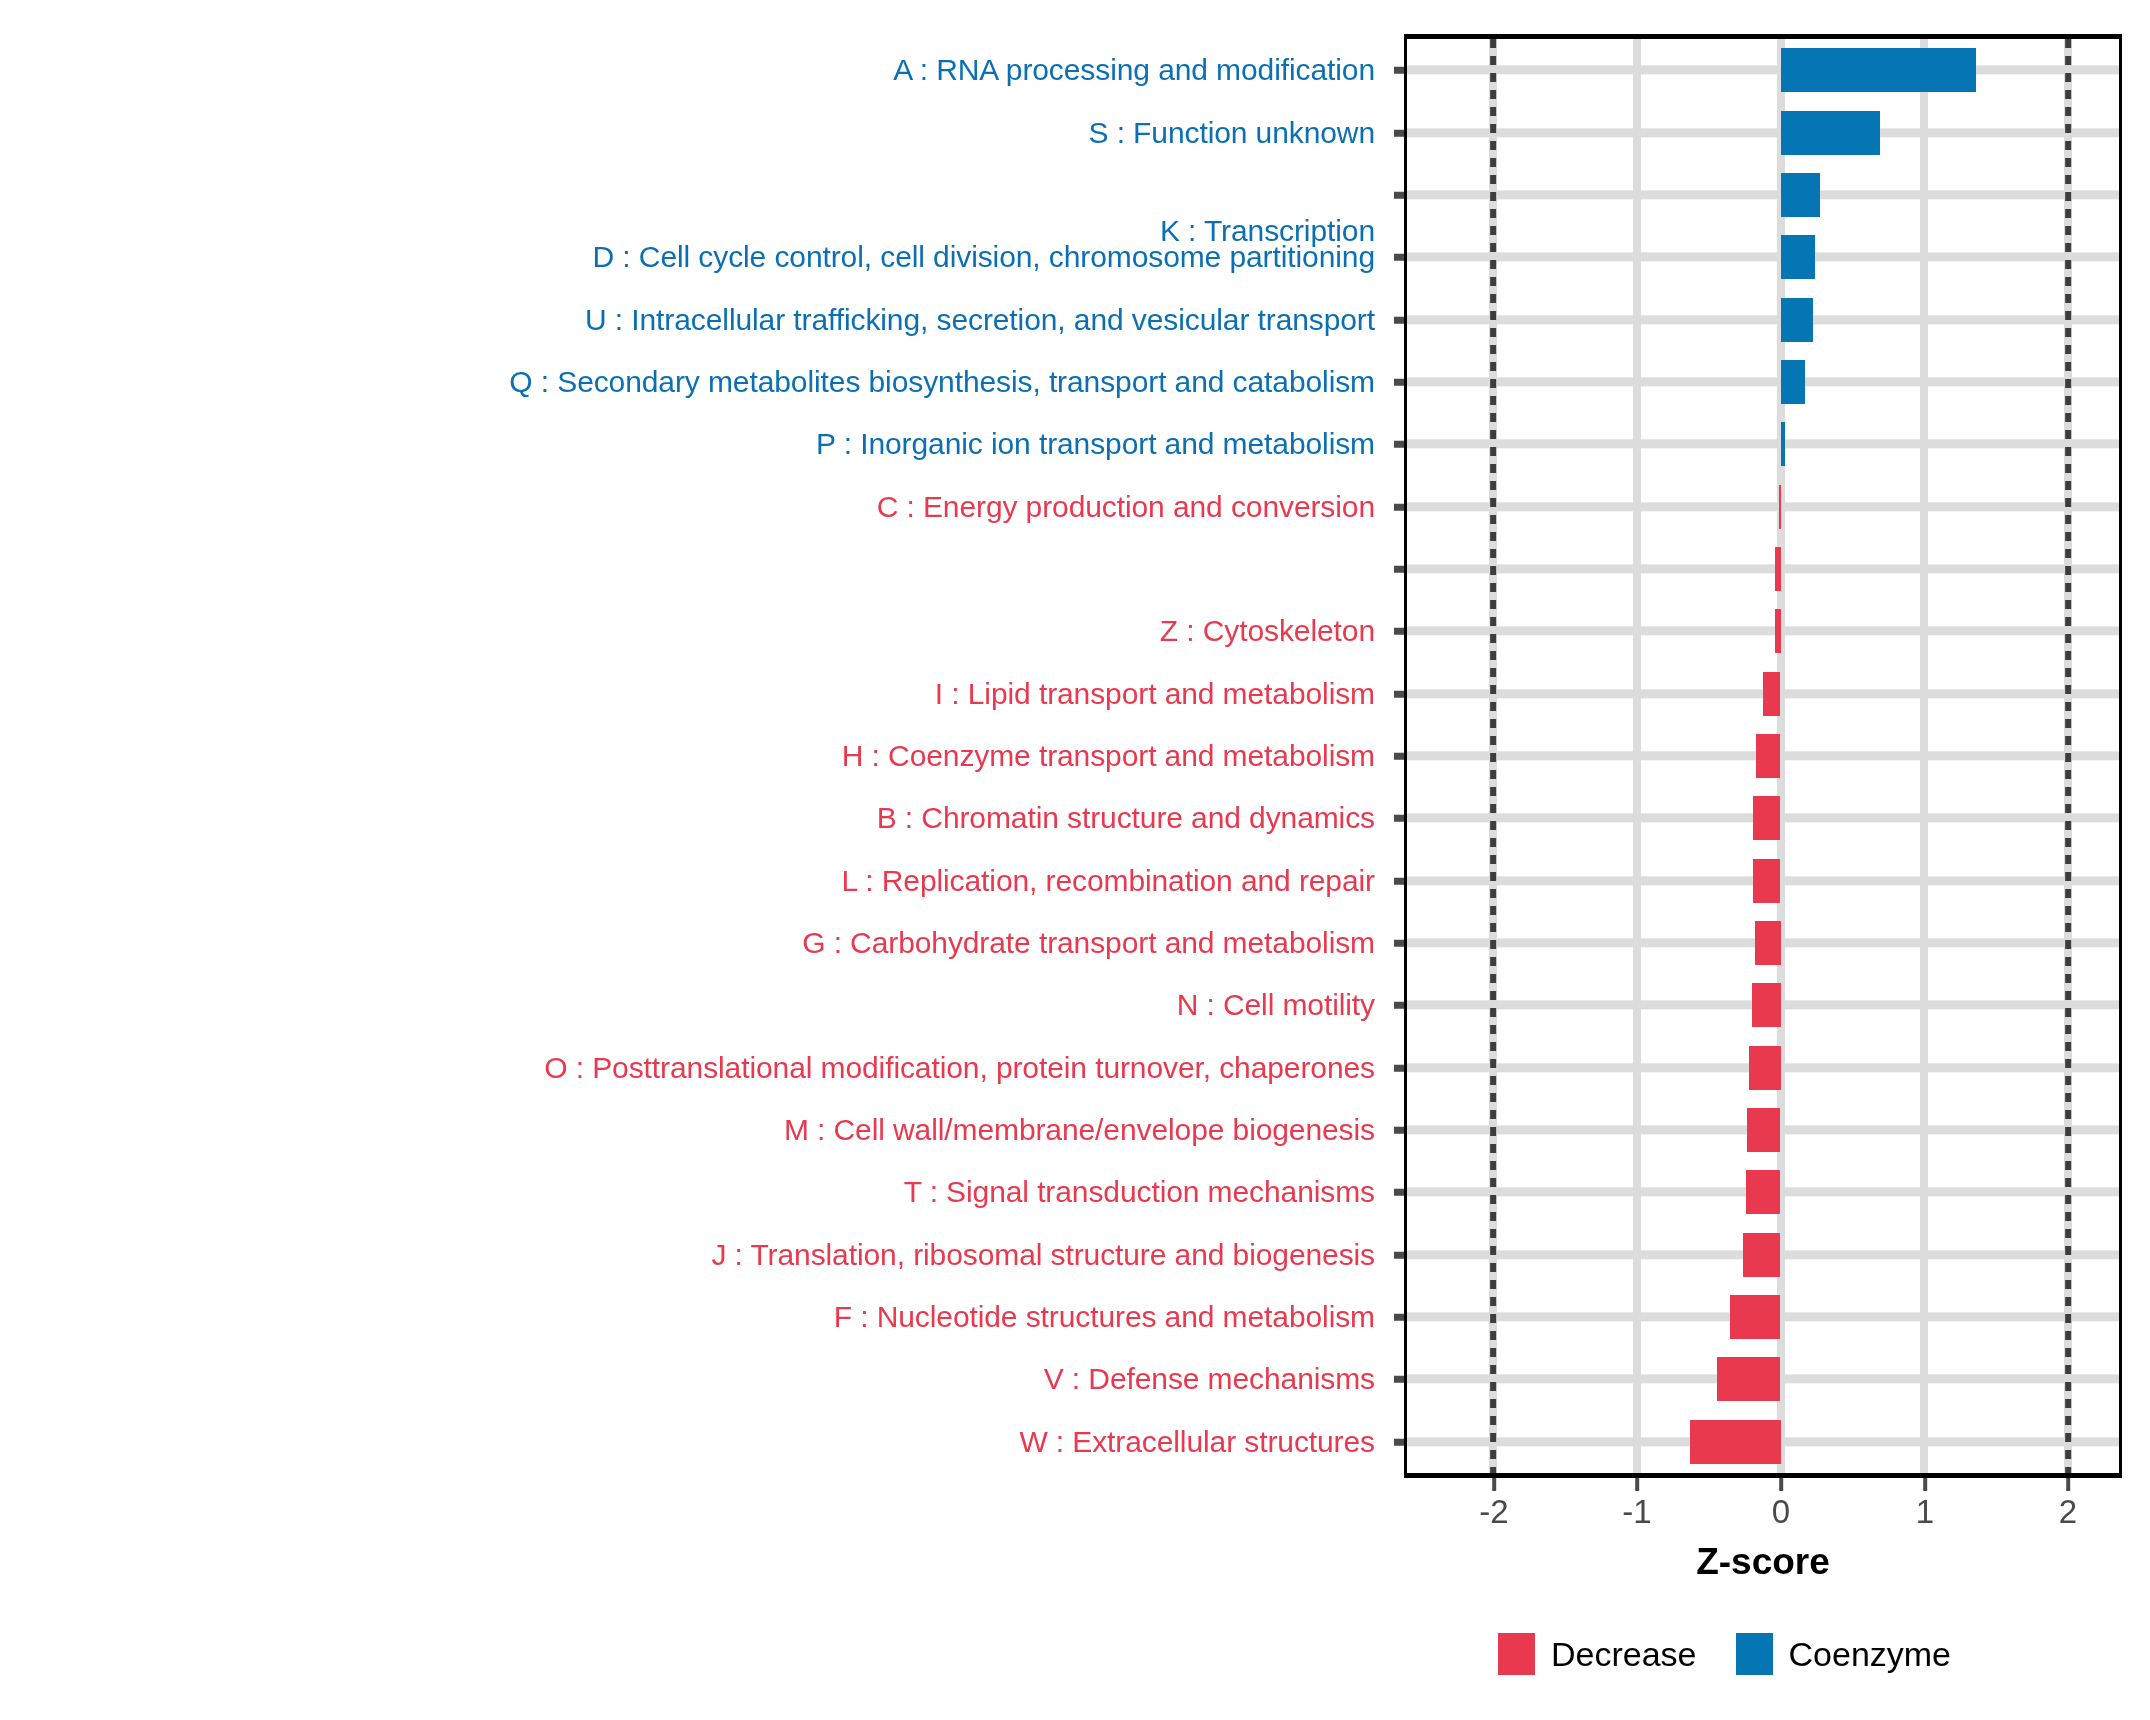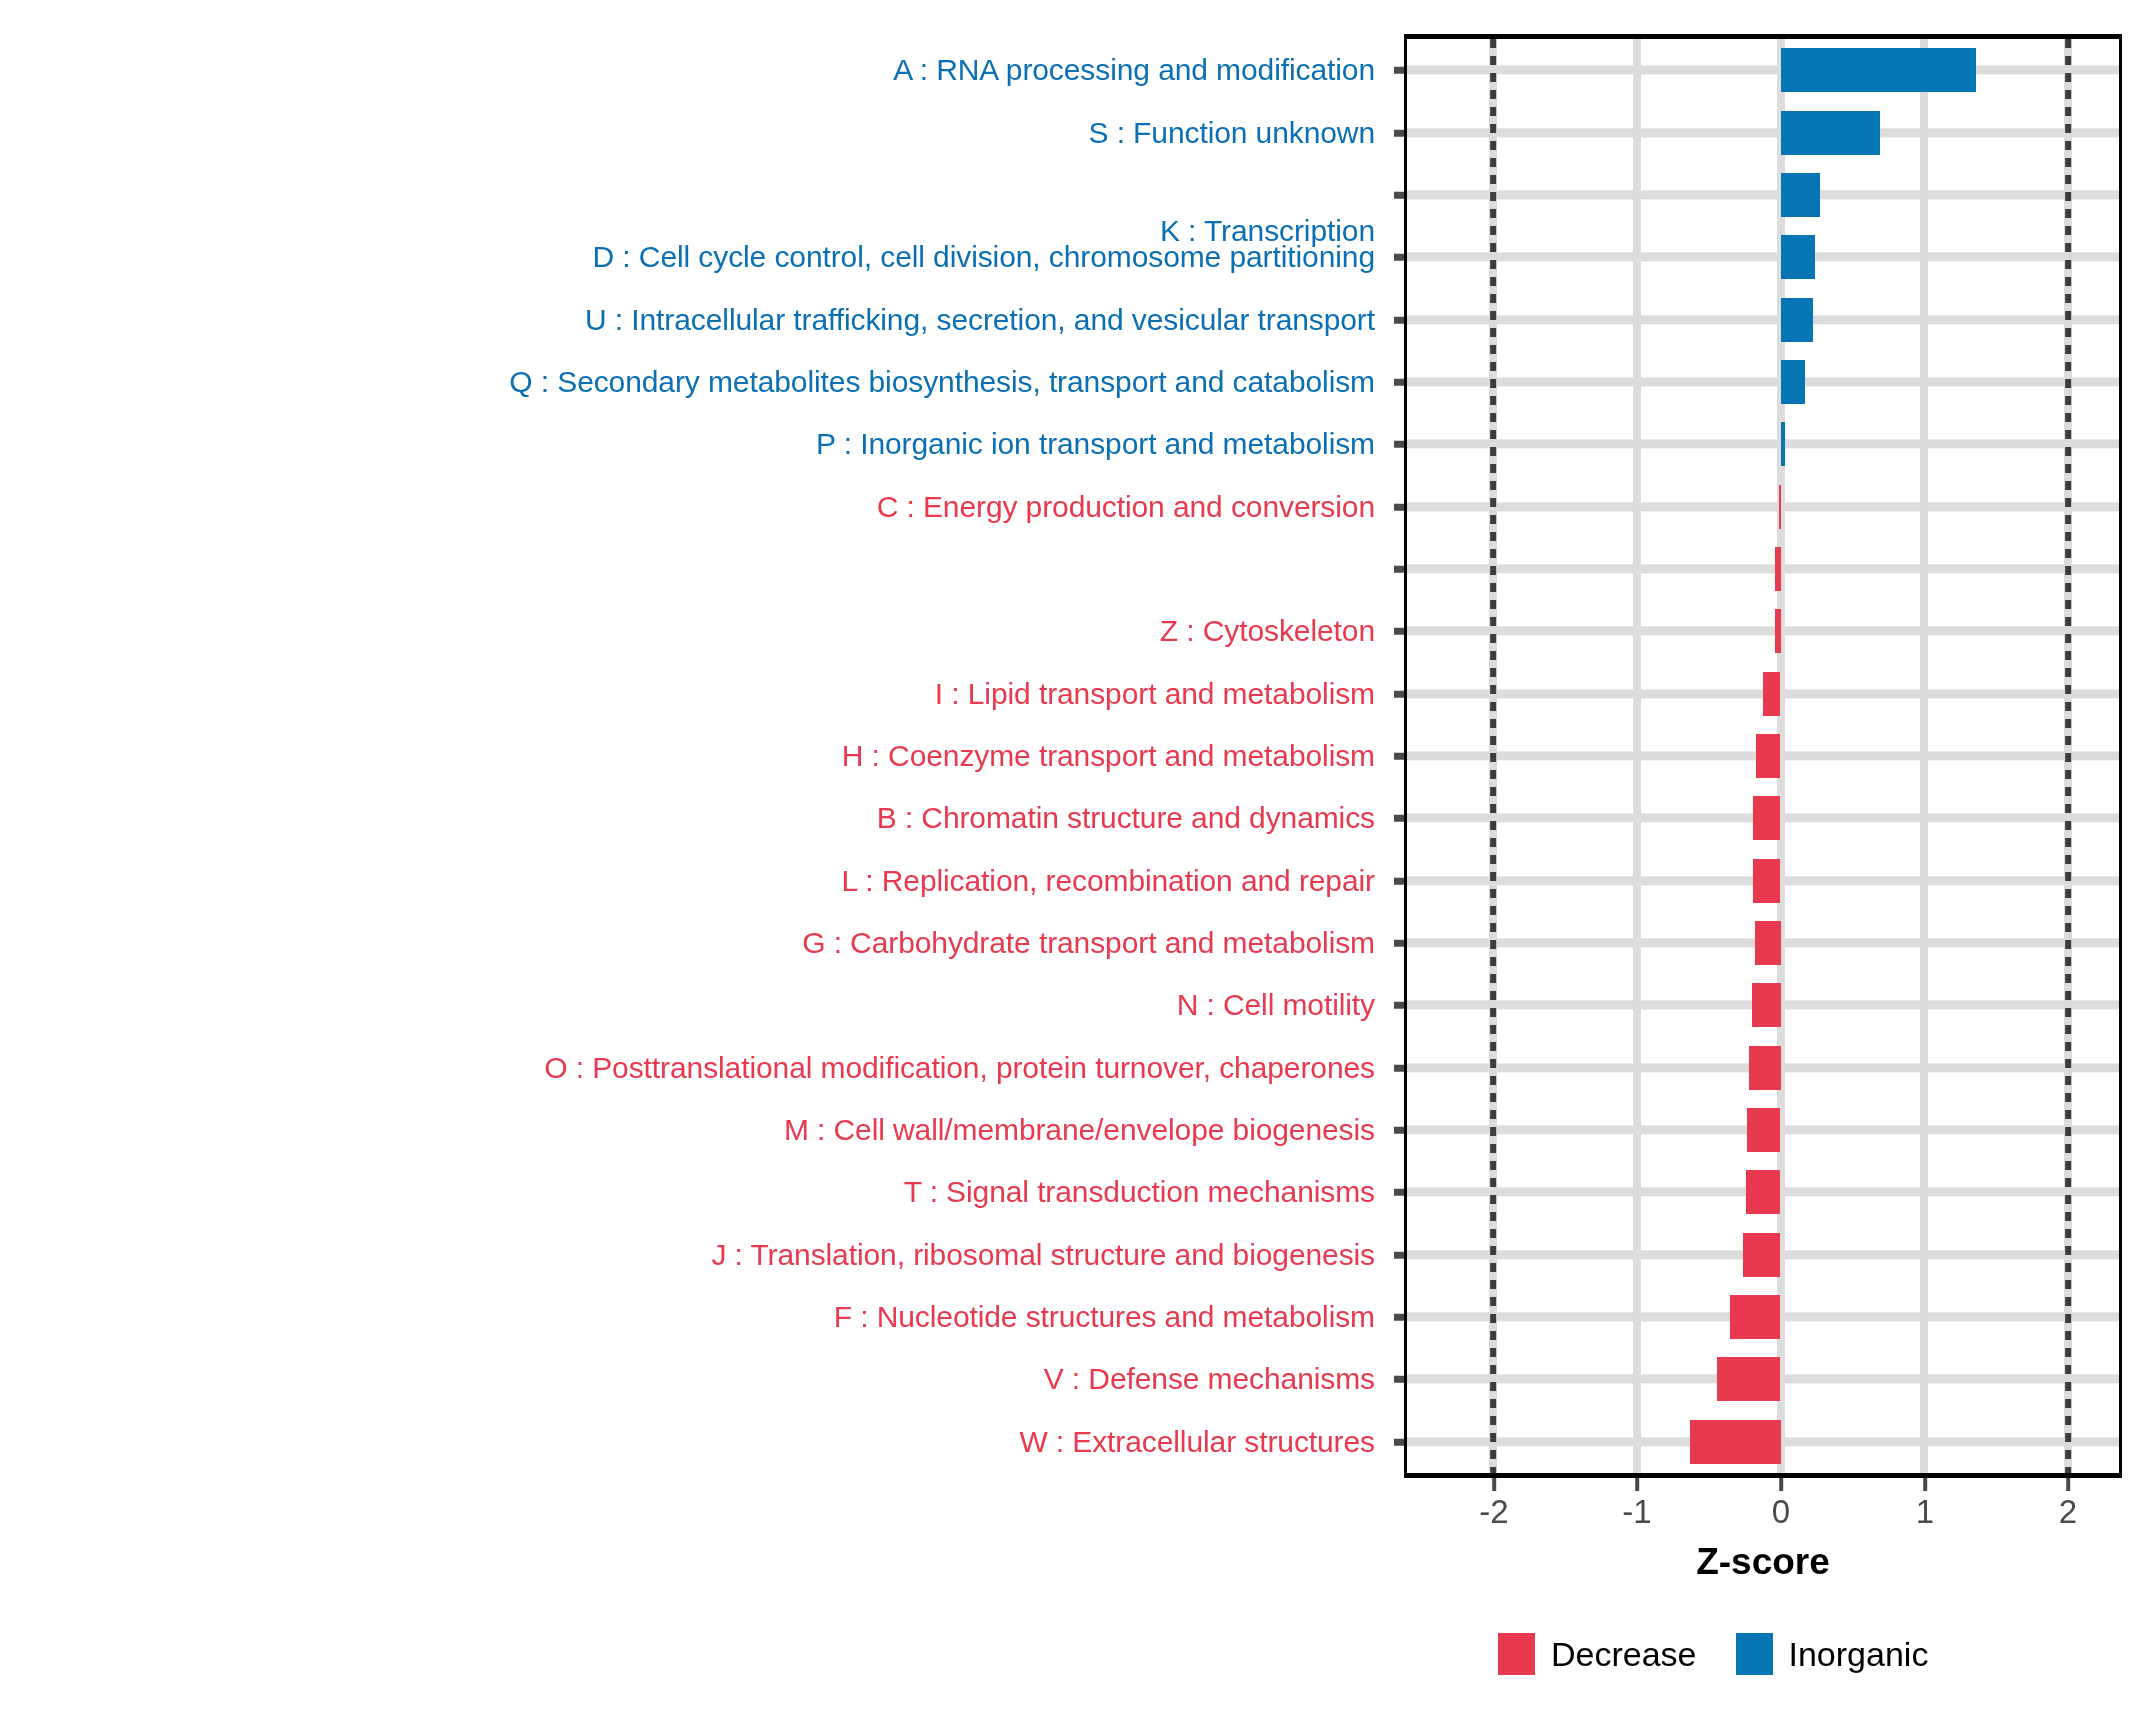--- a/index.html
+++ b/index.html
@@ -309,18 +309,18 @@
 
   <div id="xaxis-title">Z-score</div>
 
   <div id="legend">
       <div class="legend-entry">
         <span class="legend-swatch decrease" style="background: rgb(232, 57, 78);"></span>
         <span class="legend-text">Decrease</span>
       </div>
       <div class="legend-entry">
         <span class="legend-swatch increase" style="background: rgb(5, 117, 179);"></span>
-        <span class="legend-text">Inorganic</span>
+        <span class="legend-text">Coenzyme</span>
       </div>
     </div>
 
 </div>
 
 
 </body></html>

